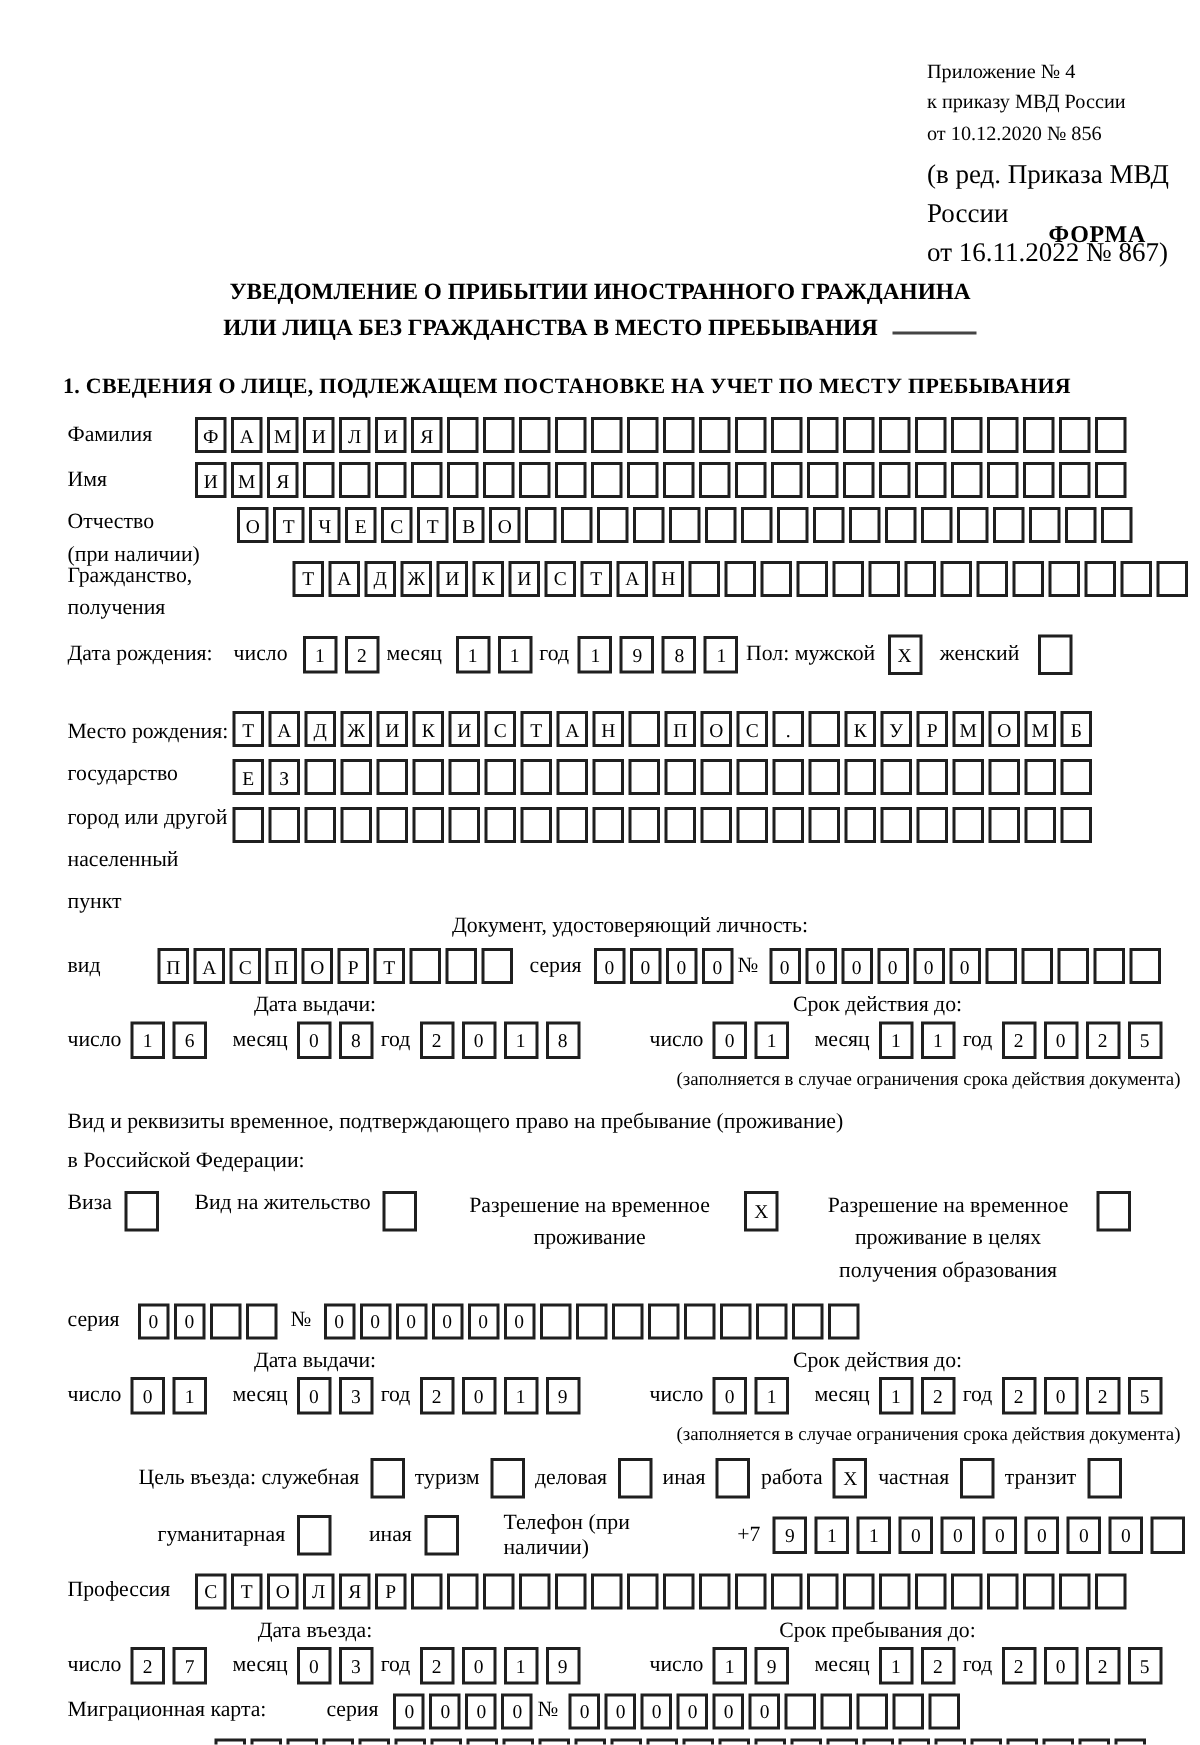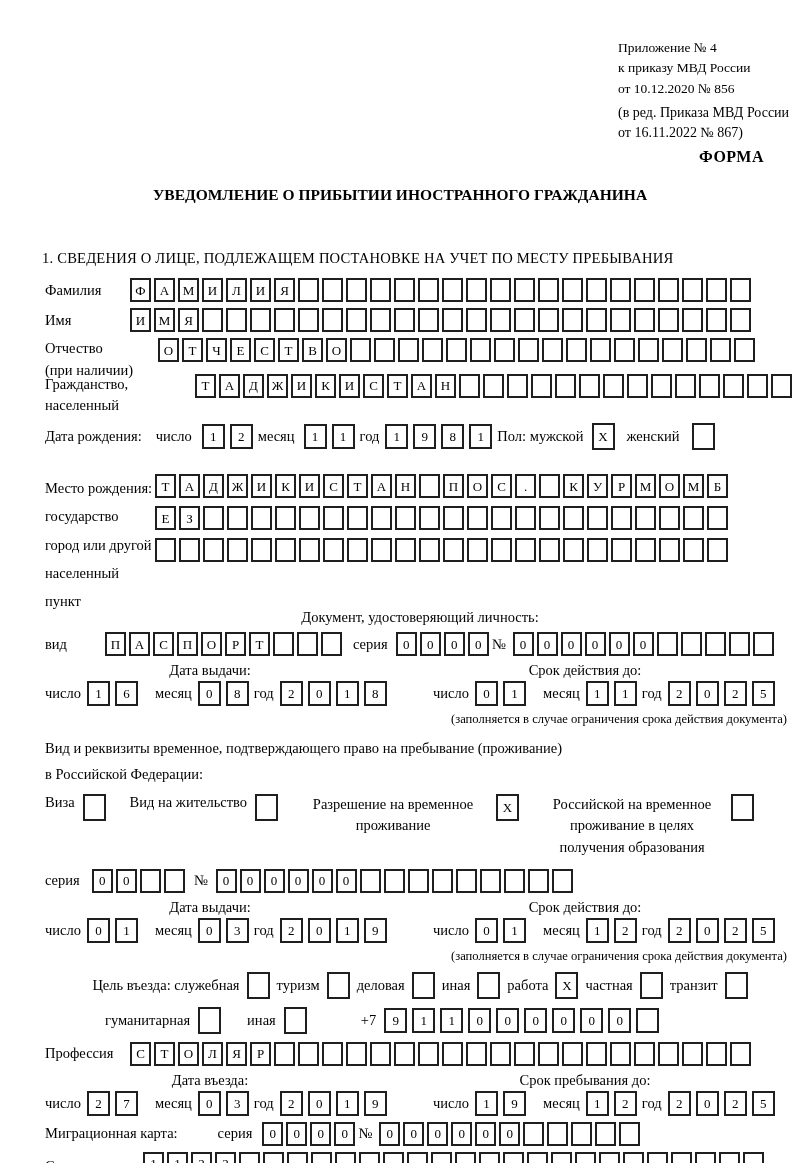--- a/index.html
+++ b/index.html
@@ -1,27 +1,27 @@
 <!DOCTYPE html>
 <html><head>
 <meta charset="utf-8">
 <style>
   html,body{margin:0;padding:0;background:#fff;}
   body{width:800px;height:1163px;color:#000;font-family:"Liberation Serif","DejaVu Serif",serif;font-size:14.5px;overflow:hidden;}
   .page{position:relative;width:800px;height:1163px;}
 
   
   .annex{position:absolute;left:618px;top:38px;line-height:1.5;font-size:13.5px;}
-  .annex .note{font-size:14px;margin-top:4px;line-height:1.45;}
+  .annex .note{font-size:18px;margin-top:4px;line-height:1.45;}
   .forma{position:absolute;right:36px;top:148px;font-weight:bold;font-size:16px;letter-spacing:.5px;}
 
   .title{position:absolute;left:0;top:183px;width:100%;text-align:center;font-weight:bold;font-size:15.5px;line-height:1.55;}
   .title .uline{display:inline-block;width:56px;border-bottom:2px solid #444;height:12px;margin-left:10px;}
 
-  .sect{position:absolute;left:42px;top:250px;width:740px;font-weight:normal;font-size:14.6px;letter-spacing:.2px;}
+  .sect{position:absolute;left:42px;top:250px;width:740px;font-weight:bold;font-size:14.6px;letter-spacing:.2px;}
 
   .form-body{position:absolute;left:45px;top:278px;width:750px;}
 
   .row{display:flex;align-items:center;margin-bottom:6px;}
   .row .lbl{flex:0 0 auto;}
   .boxes{display:inline-flex;flex-wrap:nowrap;}
   .cbox{display:inline-flex;align-items:center;justify-content:center;flex:0 0 auto;
         width:17px;height:20px;border:2px solid #1f1f1f;margin-right:3px;
         font-size:13px;line-height:1;background:#fff;}
   .dateb .cbox{width:19px;height:21px;margin-right:5px;}
@@ -70,20 +70,21 @@
     <div>от 10.12.2020 № 856</div>
     <div class="note">
       <div>(в ред. Приказа МВД России</div>
       <div>от 16.11.2022 № 867)</div>
     </div>
   </div>
   <div class="forma">ФОРМА</div>
 
   <div class="title">
     <div>УВЕДОМЛЕНИЕ О ПРИБЫТИИ ИНОСТРАННОГО ГРАЖДАНИНА</div>
+    <div><span>ИЛИ ЛИЦА БЕЗ ГРАЖДАНСТВА В МЕСТО ПРЕБЫВАНИЯ</span><span class="uline"></span></div>
   </div>
 
   <div class="sect">1. СВЕДЕНИЯ О ЛИЦЕ, ПОДЛЕЖАЩЕМ ПОСТАНОВКЕ НА УЧЕТ ПО МЕСТУ ПРЕБЫВАНИЯ</div>
 
   <div class="form-body">
 
     <div class="row">
       <span class="lbl w85">Фамилия</span>
       <span class="boxes">
           <span class="cbox">Ф</span>
@@ -177,21 +178,21 @@
           <span class="cbox"></span>
           <span class="cbox"></span>
           <span class="cbox"></span>
           <span class="cbox"></span>
         </span>
     </div>
 
     <div class="row" style="align-items:flex-start;margin-top:-14px;justify-content:space-between;">
       <span class="lbl w97 stack2">
         <div class="l2">Гражданство,</div>
-        <div class="l2">населенный</div>
+        <div class="l2">получения</div>
       </span>
       <span class="boxes">
           <span class="cbox">Т</span>
           <span class="cbox">А</span>
           <span class="cbox">Д</span>
           <span class="cbox">Ж</span>
           <span class="cbox">И</span>
           <span class="cbox">К</span>
           <span class="cbox">И</span>
           <span class="cbox">С</span>
@@ -446,21 +447,21 @@
             <span class="cbox"></span>
           </span>
       </div>
       <div class="opt" style="margin-left:6px;">
         <span class="optlab c2">Разрешение на временное проживание</span>
         <span class="boxes bigb">
             <span class="cbox">X</span>
           </span>
       </div>
       <div class="opt" style="margin-left:8px;margin-right:0;">
-        <span class="optlab c3">Российской на временное проживание в целях получения образования</span>
+        <span class="optlab c3">Разрешение на временное проживание в целях получения образования</span>
         <span class="boxes bigb">
             <span class="cbox"></span>
           </span>
       </div>
     </div>
 
     <div class="row" style="margin-top:2px;">
       <span class="lbl">серия</span>
       <span style="width:12px;"></span>
       <span class="boxes">
@@ -574,20 +575,21 @@
       <span>гуманитарная</span>
       <span class="boxes bigb">
           <span class="cbox"></span>
         </span>
       <span style="width:10px;"></span>
       <span>иная</span>
       <span class="boxes bigb">
           <span class="cbox"></span>
         </span>
       <span style="width:16px;"></span>
+      <span>Телефон (при наличии)</span>
       <span style="width:14px;"></span>
       <span>+7</span>
       <span class="boxes dateb">
           <span class="cbox">9</span>
           <span class="cbox">1</span>
           <span class="cbox">1</span>
           <span class="cbox">0</span>
           <span class="cbox">0</span>
           <span class="cbox">0</span>
           <span class="cbox">0</span>

